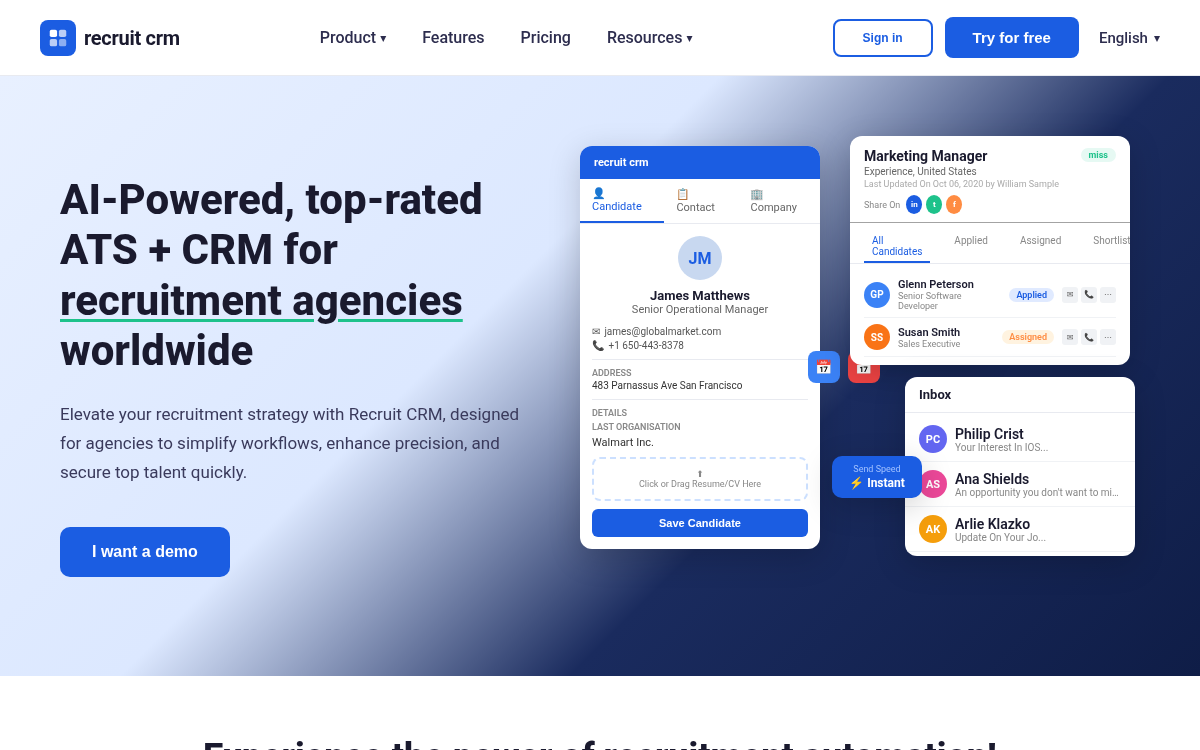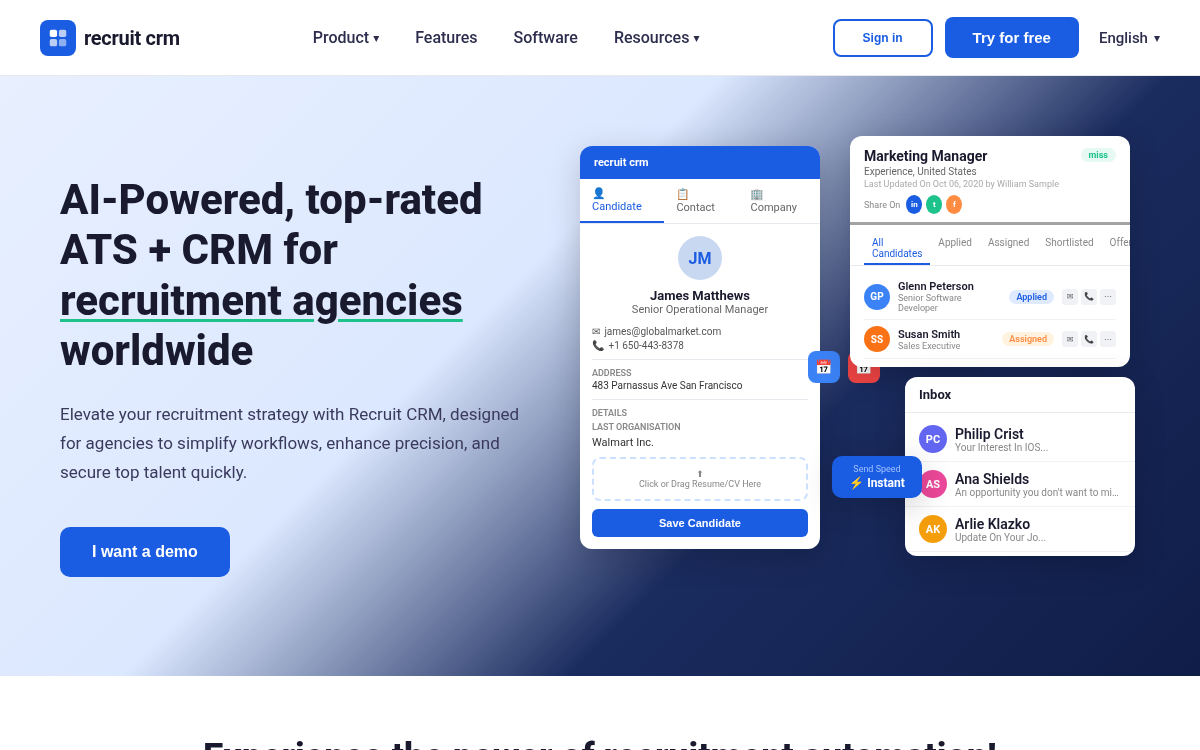--- a/index.html
+++ b/index.html
@@ -140,41 +140,41 @@
       width: 32px; height: 32px; border-radius: 8px;
       display: flex; align-items: center; justify-content: center; font-size: 14px;
     }
     .action-icon.orange { background: #ff8c42; }
     .action-icon.red { background: #ff4d6d; }
 
     
     .card-job {
       width: 280px; right: 10px; top: 0px;
     }
-    .card-job-header { padding: 12px 14px 8px; border-bottom: 3px solid #a3a3a3; }
+    .card-job-header { padding: 12px 14px 8px; border-bottom: 1px solid #a3a3a3; }
     .job-title-row { display: flex; align-items: flex-start; justify-content: space-between; margin-bottom: 2px; }
     .job-title { font-size: 14px; font-weight: 700; color: #1a1a2e; }
     .job-open-badge {
       background: #e6f9f3; color: #1ec28b; font-size: 9px; font-weight: 700;
       padding: 2px 8px; border-radius: 20px;
     }
     .job-location { font-size: 10px; color: #666; margin-bottom: 2px; }
     .job-meta { font-size: 9px; color: #aaa; }
     .job-share { display: flex; align-items: center; gap: 6px; margin-top: 6px; font-size: 9px; color: #888; }
     .share-circles { display: flex; gap: 4px; }
     .share-circle {
       width: 16px; height: 19px; border-radius: 50%;
       display: flex; align-items: center; justify-content: center; font-size: 8px;
       font-weight: 700; color: #fff;
     }
     .sc-blue { background: #1b5de2; }
     .sc-teal { background: #1ec28b; }
     .sc-orange { background: #ff8c42; }
     .pipeline-tabs {
-      display: flex; gap: 0; padding: 8px 14px 0; border-bottom: 1px solid #e8eaf0;
+      display: flex; gap: 16px; padding: 8px 14px 0; border-bottom: 1px solid #e8eaf0;
     }
     .pipeline-tab {
       font-size: 10px; padding: 4px 8px; color: #888; cursor: pointer; border-bottom: 2px solid transparent;
     }
     .pipeline-tab.active { color: #1b5de2; border-bottom: 2px solid #1b5de2; }
     .candidates-list { padding: 8px 14px; }
     .cand-row {
       display: flex; align-items: center; gap: 8px; padding: 6px 0;
       border-bottom: 1px solid #f0f2f5;
     }
@@ -267,21 +267,21 @@
 
   <div class="nav-links">
     <a class="nav-link">
       <span>Product</span>
       <span class="chevron">▾</span>
     </a>
     <a class="nav-link">
       <span>Features</span>
     </a>
     <a class="nav-link">
-      <span>Software</span>
+      <span>Pricing</span>
     </a>
     <a class="nav-link">
       <span>Resources</span>
       <span class="chevron">▾</span>
     </a>
   </div>
 
   <div class="nav-actions">
     <button class="btn-signin">Sign in</button>
     <button class="btn-try">Try for free</button>

